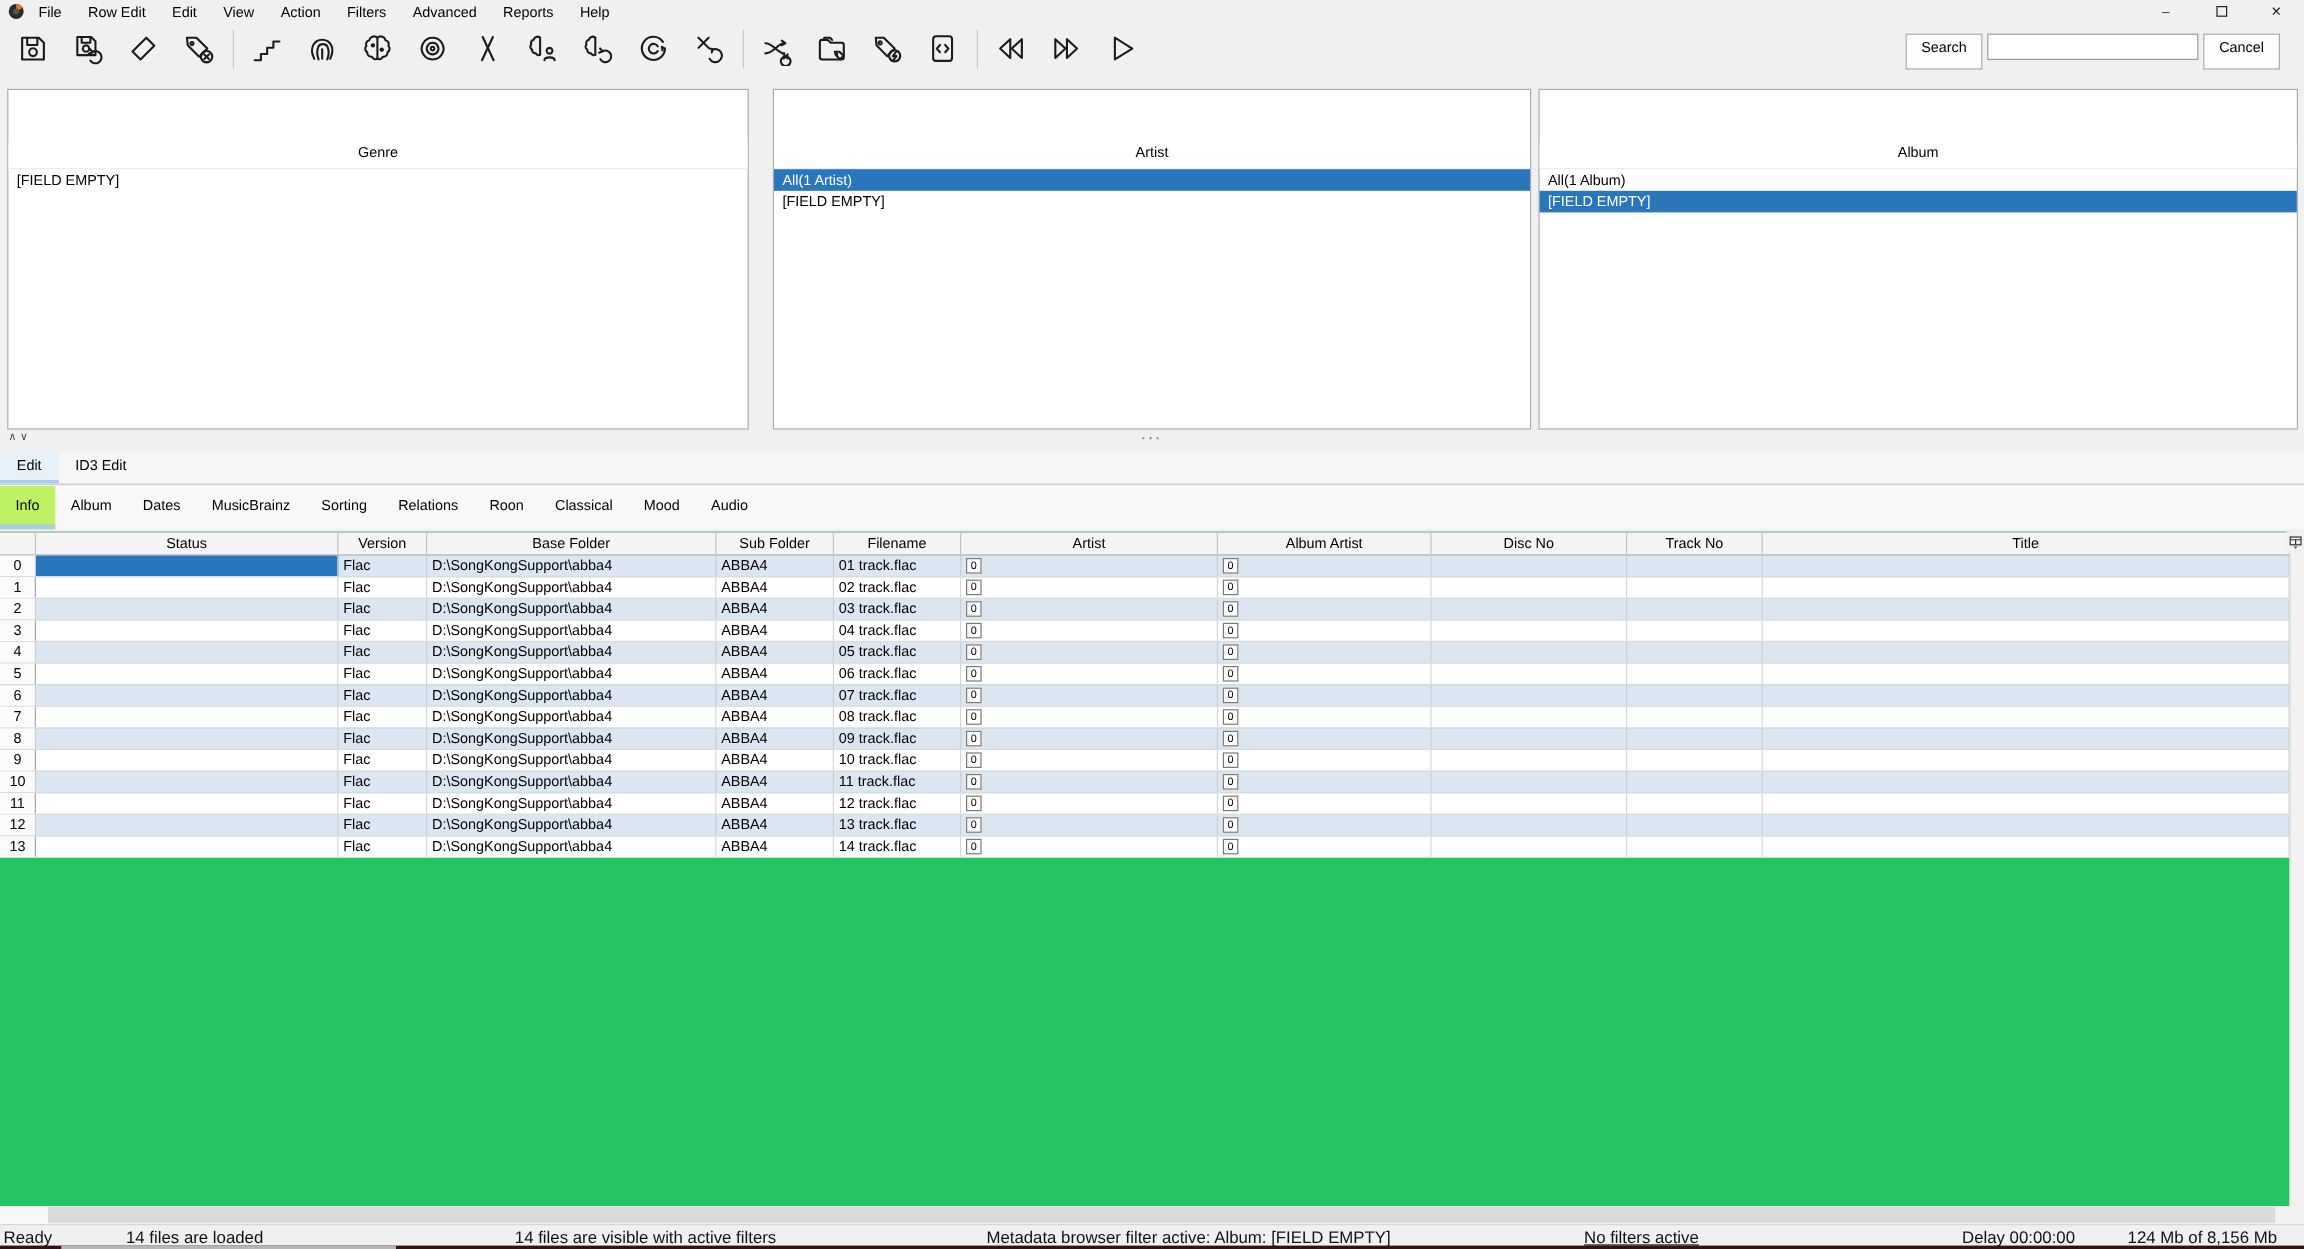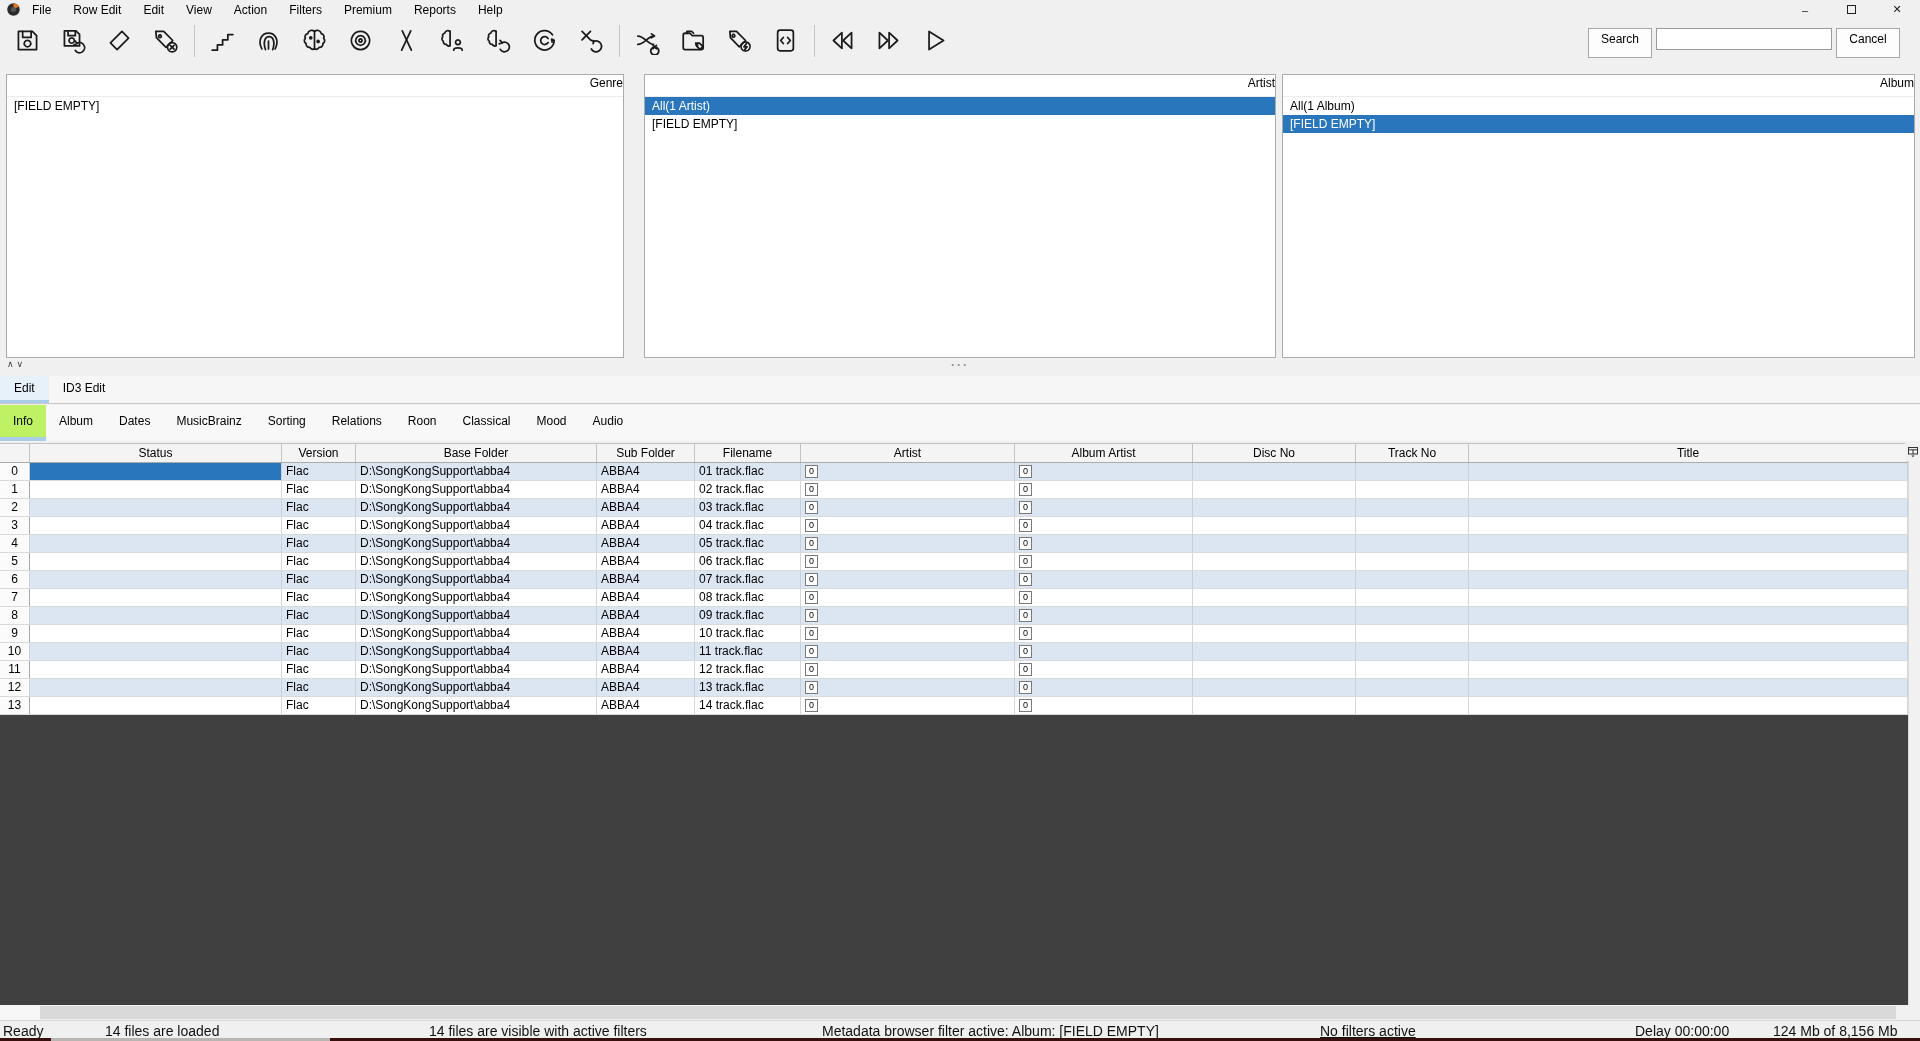--- a/index.html
+++ b/index.html
@@ -24,39 +24,39 @@
   .searchbtn, .cancelbtn { position:absolute; top:28px; height:30px; background:#fdfdfd; border:1px solid #a9a9a9; text-align:center; line-height:20px; }
   .searchbtn { left:1588px; width:64px; }
   .cancelbtn { left:1836px; width:64px; }
   .searchfield { position:absolute; top:28px; left:1656px; width:176px; height:22px; border:1px solid #9a9a9a; background:#fff; font-family:"Liberation Sans",sans-serif; font-size:12px; padding:0 4px; }
 
   
   .panel { position:absolute; top:74px; height:284px; background:#fff; border:1px solid #ababab; }
   .panel-genre  { left:6px;    width:618px; }
   .panel-artist { left:644px;  width:632px; }
   .panel-album  { left:1282px; width:633px; }
-  .panel-header { height:22px; text-align:right; line-height:17px; background:#fff; border-bottom:1px solid #ececec; }
+  .panel-header { height:22px; text-align:center; line-height:17px; background:#fff; border-bottom:1px solid #ececec;margin-top:44px; }
   .panel-item { height:18px; line-height:18px; padding-left:7px; cursor:default; }
   .panel-item.sel { background:#2a76bc; color:#fff; }
 
   
   .splitrow { position:absolute; top:358px; left:0; width:1920px; height:18px; }
   .collapse-btns { position:absolute; left:7px; top:1px; font-size:9px; color:#444; letter-spacing:3px; }
   .split-dots { position:absolute; left:0; right:0; top:0px; text-align:center; color:#8f8f8f; font-weight:bold; letter-spacing:2px; }
 
   
   .tabs { position:absolute; top:376px; left:0; width:1920px; height:28px; display:flex; align-items:stretch; background:#f6f6f6; border-bottom:1px solid #c9c9c9; }
   .tab { padding:0 14px; display:flex; align-items:center; border-bottom:3px solid transparent; }
   .tab.active { background:#e7f1fa; border-bottom:3px solid #a9cde9; }
   .subtabs { position:absolute; top:405px; left:0; width:1920px; height:36px; display:flex; align-items:stretch; background:#f8f8f8; }
   .subtab { padding:0 13px; display:flex; align-items:center; border-bottom:4px solid transparent; }
   .subtab.active { background:#bef264; border-bottom:4px solid #a9cde9; }
 
   
-  .tablewrap { position:absolute; top:443px; left:0; width:1908px; height:562px; background:#404040; border-top:1px solid #c3c3c3; }
+  .tablewrap { position:absolute; top:443px; left:0; width:1908px; height:562px; background:#22c55e; border-top:1px solid #c3c3c3; }
   .thead, .trow { display:grid; grid-template-columns:30px 252px 74px 241px 98px 106px 214px 178px 163px 113px 439px; }
   .thead { height:19px; background:#f4f4f4; border-bottom:1px solid #ababab; }
   .th { border-right:1px solid #c3c3c3; text-align:center; line-height:18px; overflow:hidden; white-space:nowrap; }
   .trow { height:18px; border-bottom:1px solid #dadada; background:#fff; }
   .trow.alt { background:#dce6f3; }
   .trow.alt .tc { border-right:1px solid #c9cfd8; }
   .tc { border-right:1px solid #d6d6d6; line-height:17px; padding-left:4px; overflow:hidden; white-space:nowrap; }
   .tnum { background:#fbfbfb; border-right:1px solid #a9a9a9; text-align:center; padding-left:0; }
   .tstatus.sel { background:#2a76bc; }
   .cbox { display:inline-block; width:13px; height:13px; margin-top:2px; border:1px solid #7a7a7a; background:#fff; font-size:9px; line-height:11px; text-align:center; vertical-align:top; }
@@ -85,21 +85,21 @@
     <path d="M12 2 a10 10 0 0 1 8.6 5 L12 12 Z" fill="#e87722"></path>
     <circle cx="12" cy="12" r="4" fill="#555"></circle>
   </svg>
   <div class="menus" id="menus">
       <div class="menu-item">File</div>
       <div class="menu-item">Row Edit</div>
       <div class="menu-item">Edit</div>
       <div class="menu-item">View</div>
       <div class="menu-item">Action</div>
       <div class="menu-item">Filters</div>
-      <div class="menu-item">Premium</div>
+      <div class="menu-item">Advanced</div>
       <div class="menu-item">Reports</div>
       <div class="menu-item">Help</div>
     </div>
   <div class="winbtns">
     <div class="winbtn">–</div>
     <div class="winbtn">
         <span class="maxbox"></span>
       </div>
     <div class="winbtn">✕</div>
   </div>

